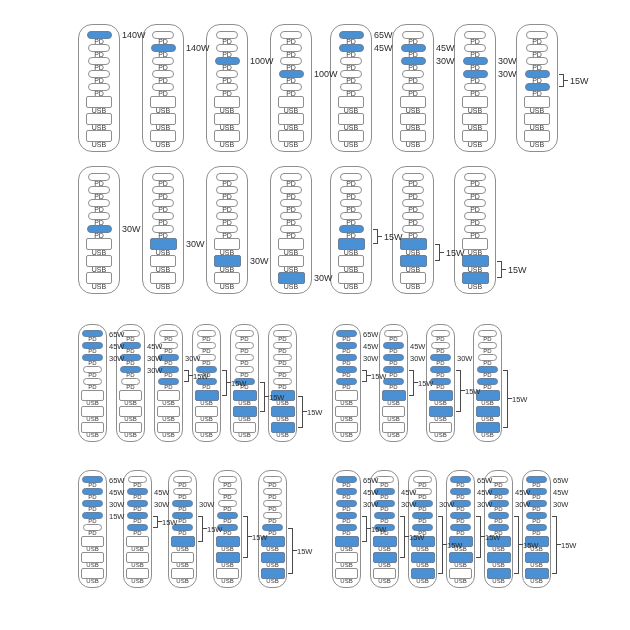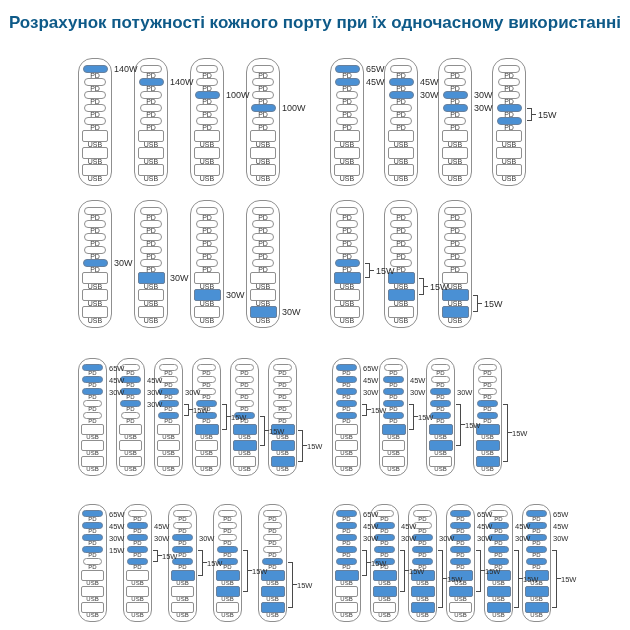--- a/index.html
+++ b/index.html
@@ -16,21 +16,21 @@
   .row:nth-child(2){margin-bottom:30px;}
   .row:nth-child(3){margin-bottom:28px;}
   .group{display:flex;align-items:flex-start;}
   .group-a{flex:none;width:240px;}
   .row-sm .group-a{width:242px;}
 
   .strip{
     position:relative;background:#fff;border:1.5px solid #8f8f8f;
     display:flex;flex-direction:column;align-items:center;box-sizing:border-box;
   }
-  .strip.lg{width:34px;border-radius:14px;padding:6px 8px 4px;}
+  .strip.lg{width:42px;border-radius:14px;padding:6px 8px 4px;}
   .strip.sm{width:29px;border-radius:12px;padding:5px 0 3px;}
 
   .slot{display:flex;flex-direction:column;align-items:center;}
   .port{border:1px solid #8f8f8f;background:#fff;box-sizing:border-box;flex:none;}
   .port.active{background:#4a90d4;border-color:#68809c;}
 
   .lg .port.pd{width:22px;height:8px;border-radius:4px;}
   .lg .port.usb{width:26px;height:12px;border-radius:2px;}
   .lg .port.pd.active{width:25px;}
   .lg .port.usb.active{width:27px;}
@@ -60,21 +60,20 @@
   }
   .bracket::after{
     content:'';position:absolute;top:calc(50% - 1px);right:-5px;width:5px;
     border-top:1.2px solid #4a4a4a;
   }
 </style>
 </head>
 <body>
 
 <div>
-  <div class="title">Розрахунок потужності кожного порту при їх одночасному використанні</div>
   <div class="rows" id="rows">
       <div class="row row-lg">
         <div class="group group-a" style="gap: 22px;">
           <div class="strip lg">
             <div class="slot">
               <div class="port pd active"></div>
               <div class="plabel">PD</div>
             </div>
             <div class="slot">
               <div class="port pd"></div>

